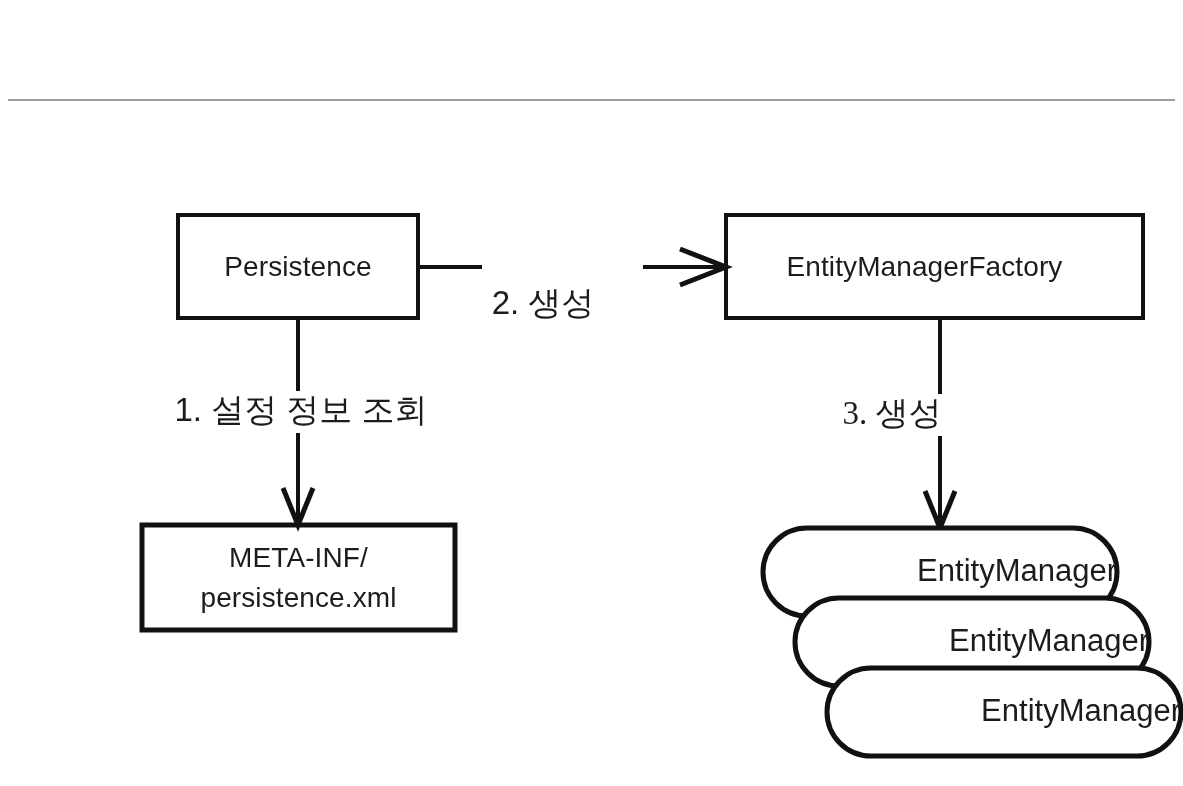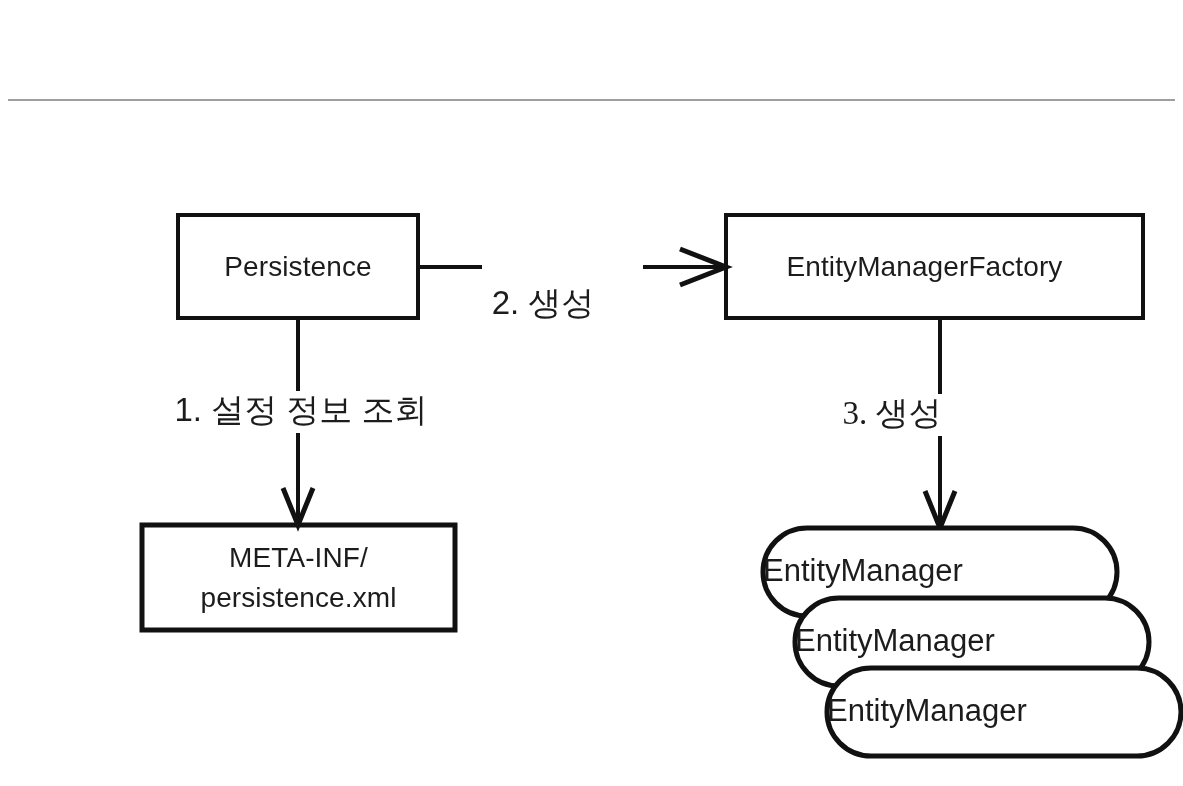--- a/index.html
+++ b/index.html
@@ -83,21 +83,21 @@
     left: 142px;  top: 525px;  width: 313px;  height: 105px;
   }
 
   
   .pill-label {
     position: absolute;
     font-size: 31px;
     line-height: 34px;
     color: #1c1c1c;
     white-space: pre;
-    text-align: left;
+    text-align: right;
   }
   #label-em-1 { left: 763px;  top: 554px;  width: 354px; }
   #label-em-2 { left: 795px;  top: 624px;  width: 354px; }
   #label-em-3 { left: 827px;  top: 694px;  width: 354px; }
 
   
   .edge-label {
     position: absolute;
     font-size: 33px;
     line-height: 38px;

